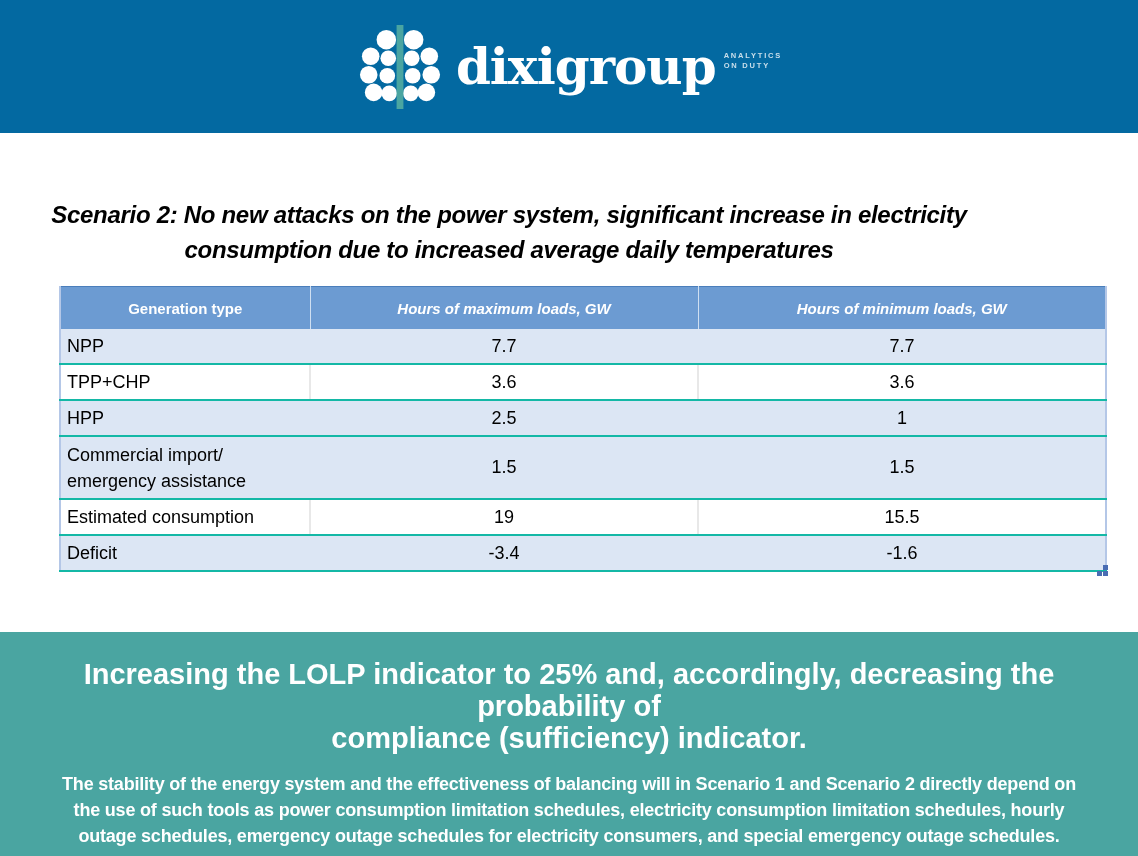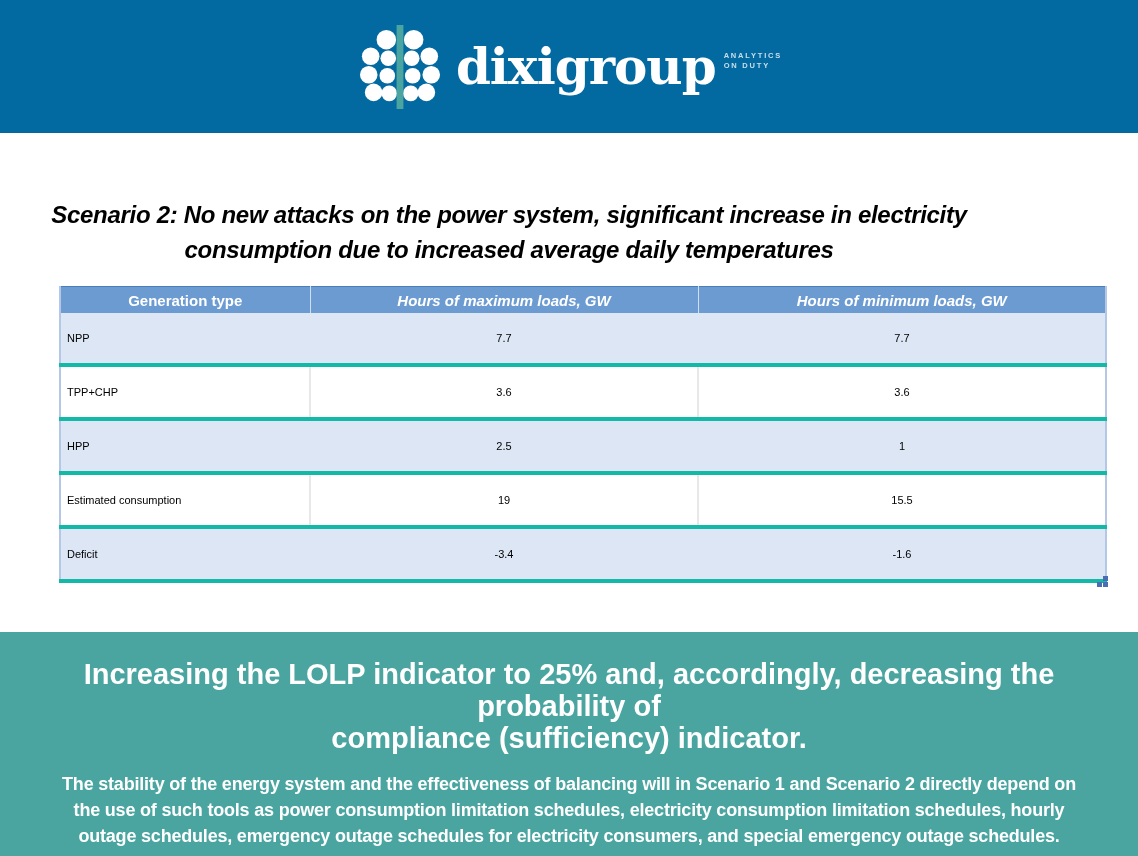--- a/index.html
+++ b/index.html
@@ -34,26 +34,26 @@
   .table-wrap{position:absolute;left:59px;top:286px;width:1046px;}
   table.gen{
     width:1046px;border-collapse:collapse;table-layout:fixed;
     border:2px solid #B4C7E7;border-top:1px solid #4a7ebb;
   }
   table.gen col.c1{width:250px;}
   table.gen col.c2{width:388px;}
   table.gen col.c3{width:408px;}
   table.gen th{
     background:#6C9BD2;color:#fff;font-size:15px;font-weight:700;
-    height:26px;text-align:center;padding:0 4px;
+    height:26px;text-align:center;padding:8px 4px;
   }
   table.gen th + th{border-left:1px solid #cfdff1;font-style:italic;}
   table.gen td{
-    font-size:11px;color:#000;height:25px;padding:12px 6px;
-    border-bottom:4px solid #14b8a6;vertical-align:middle;
+    font-size:18px;color:#000;height:25px;padding:4px 6px;
+    border-bottom:2px solid #14b8a6;vertical-align:middle;
   }
   table.gen tr.alt td{background:#DCE6F4;}
   table.gen tr.plain td{background:#ffffff;}
   table.gen td.lbl{text-align:left;white-space:pre-line;line-height:26px;}
   table.gen td.num{text-align:center;}
   table.gen tr.plain td.num{border-left:2px solid #E8E8E8;}
   table.gen tr.alt td.num{border-left:2px solid #DCE6F4;}
   table.gen tr.tall td{height:53px;}
   .resize-handle{position:absolute;right:-3px;bottom:-4px;width:11px;height:11px;}
   
@@ -127,20 +127,26 @@
       <tr class="plain">
         <td class="lbl">TPP+CHP</td>
         <td class="num">3.6</td>
         <td class="num">3.6</td>
       </tr>
       <tr class="alt">
         <td class="lbl">HPP</td>
         <td class="num">2.5</td>
         <td class="num">1</td>
       </tr>
+      <tr class="alt tall">
+        <td class="lbl">Commercial import/
+emergency assistance</td>
+        <td class="num">1.5</td>
+        <td class="num">1.5</td>
+      </tr>
       <tr class="plain">
         <td class="lbl">Estimated consumption</td>
         <td class="num">19</td>
         <td class="num">15.5</td>
       </tr>
       <tr class="alt">
         <td class="lbl">Deficit</td>
         <td class="num">-3.4</td>
         <td class="num">-1.6</td>
       </tr>

